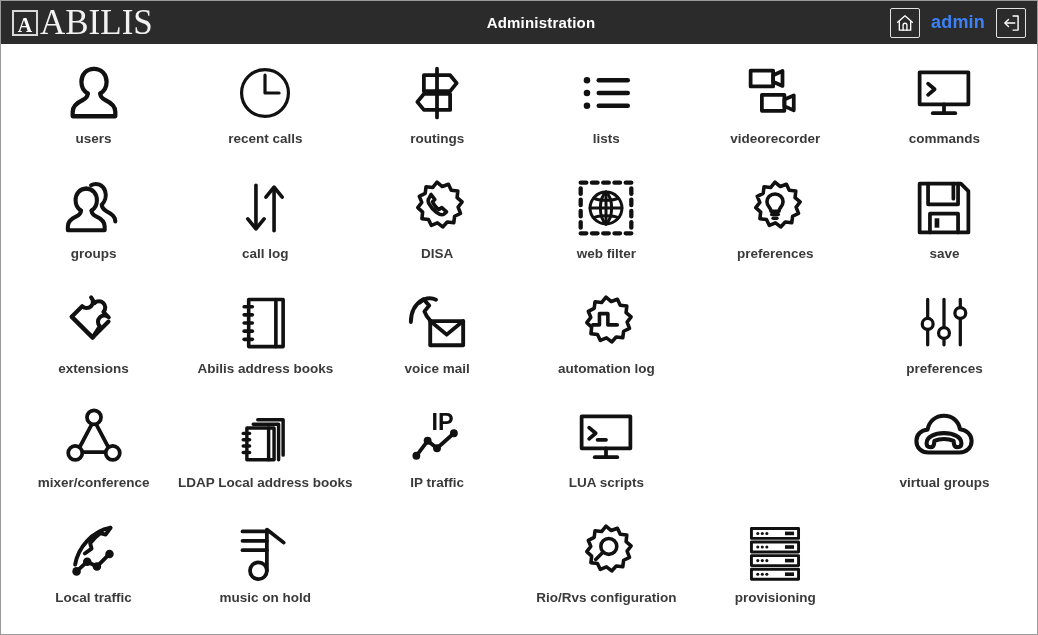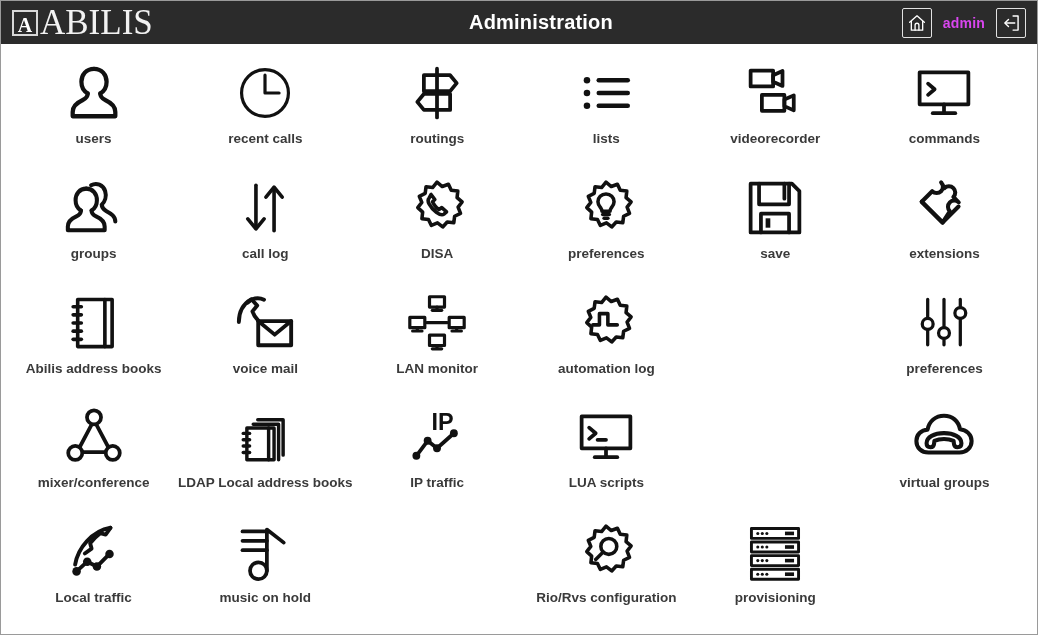--- a/index.html
+++ b/index.html
@@ -45,21 +45,21 @@
     font-family:"Liberation Serif", serif;
     font-size:35px;
     letter-spacing:0px;
     line-height:28px;
     margin-left:2px;
   }
   #header-title{
     position:absolute;left:0;right:0;
     text-align:center;
     color:#ffffff;
-    font-size:20px;
+    font-size:15px;
     font-weight:bold;
     letter-spacing:.2px;
     pointer-events:none;
     padding-left:44px;
   }
   #header-right{
     margin-left:auto;
     margin-right:11px;
     display:flex;align-items:center;
     gap:11px;
@@ -68,22 +68,22 @@
   .hdr-btn{
     width:30px;height:30px;
     border:1px solid #e2e2e2;
     border-radius:2px;
     display:flex;align-items:center;justify-content:center;
     box-sizing:border-box;
     cursor:pointer;
   }
   .hdr-btn svg{display:block;}
   #admin-name{
-    color:#d946ef;
-    font-size:14px;
+    color:#3b82f6;
+    font-size:18px;
     font-weight:bold;
     letter-spacing:.2px;
   }
   
   #grid{
     flex:1 1 auto;
     display:grid;
     grid-template-columns:repeat(6,1fr);
     grid-template-rows:repeat(5,1fr);
     padding:6px 8px 10px 8px;
@@ -252,20 +252,35 @@
     <div class="cell filled">
       <div class="ico">
         <svg width="60" height="60" viewBox="0 0 64 64" fill="none" stroke="#111" stroke-width="3.8" stroke-linejoin="round" stroke-linecap="round">
           <path d="M32 4.5 l5.6 4.6 6.6 -2.4 3 6.4 7 .8 -.8 7 5.4 4.6 -4.3 5.6 2.6 6.6 -6.3 3.1 -.9 7 -7 -.8 -4.8 5.2 -5.6 -4.3 -6.5 2.7 -3.1 -6.3 -7 -.9 .8 -7 -5.2 -4.8 4.3 -5.6 -2.7 -6.5 6.3 -3.1 .9 -7 7 .8 z"></path>
           <path d="M23.5 21.5 c-1.5 1.5 -1.3 3.6 .2 6.4 1.6 3 4.5 6.3 7.6 8.6 3.1 2.3 6.3 3.4 8.1 2 l2.8 -2.4 -5.1 -4.5 -3 1.9 c-1.5 -1 -3.2 -2.6 -4.4 -4.1 -1.2 -1.5 -2.1 -3 -2.5 -4.1 l2.5 -2.4 -4 -5.3 z"></path>
         </svg>
       </div>
       <div class="lbl">DISA</div>
     </div>
 
+    <div class="cell filled">
+      <div class="ico">
+        <svg width="60" height="60" viewBox="0 0 64 64" fill="none" stroke="#111" stroke-linecap="round" stroke-linejoin="round">
+          <rect x="5" y="5" width="54" height="54" stroke-width="4.6" stroke-dasharray="6 6"></rect>
+          <circle cx="32" cy="32" r="17" stroke-width="3.2"></circle>
+          <path d="M15 32 H49" stroke-width="3.2"></path>
+          <path d="M32 15 V49" stroke-width="3.2"></path>
+          <path d="M32 15 C24 22 24 42 32 49" stroke-width="3.2"></path>
+          <path d="M32 15 C40 22 40 42 32 49" stroke-width="3.2"></path>
+          <path d="M19 21.5 C24 24.5 40 24.5 45 21.5" stroke-width="3.2"></path>
+          <path d="M19 42.5 C24 39.5 40 39.5 45 42.5" stroke-width="3.2"></path>
+        </svg>
+      </div>
+      <div class="lbl">web filter</div>
+    </div>
 
     <div class="cell filled">
       <div class="ico">
         <svg width="60" height="60" viewBox="0 0 64 64" fill="none" stroke="#111" stroke-width="3.8" stroke-linejoin="round" stroke-linecap="round">
           <path d="M32 4.5 l5.6 4.6 6.6 -2.4 3 6.4 7 .8 -.8 7 5.4 4.6 -4.3 5.6 2.6 6.6 -6.3 3.1 -.9 7 -7 -.8 -4.8 5.2 -5.6 -4.3 -6.5 2.7 -3.1 -6.3 -7 -.9 .8 -7 -5.2 -4.8 4.3 -5.6 -2.7 -6.5 6.3 -3.1 .9 -7 7 .8 z"></path>
           <path d="M32 17 c-5 0 -8.6 3.7 -8.6 8.2 0 3.3 2 5.3 3.2 7 .8 1.1 1.1 2 1.1 3.3 h8.6 c0 -1.3 .3 -2.2 1.1 -3.3 1.2 -1.7 3.2 -3.7 3.2 -7 0 -4.5 -3.6 -8.2 -8.6 -8.2 z"></path>
           <path d="M28.5 39 h7"></path>
           <path d="M30 43 h4"></path>
         </svg>
       </div>
@@ -315,40 +330,20 @@
         <svg width="62" height="62" viewBox="0 0 64 64" fill="none" stroke="#111" stroke-width="4" stroke-linejoin="round" stroke-linecap="round">
           <path d="M5 31 C5 20 10 12 18 7.5 l6 6.5 -5 6 c1 3 3.6 7 6.3 9.8"></path>
           <path d="M31 8 c-6 -3 -13 -1.5 -17 3"></path>
           <rect x="25" y="30" width="34" height="25"></rect>
           <path d="M25 30 L42 44 L59 30"></path>
         </svg>
       </div>
       <div class="lbl">voice mail</div>
     </div>
 
-    <div class="cell filled">
-      <div class="ico">
-        <svg width="60" height="60" viewBox="0 0 64 64" fill="none" stroke="#111" stroke-width="3.4" stroke-linejoin="round" stroke-linecap="round">
-          <rect x="24" y="4" width="16" height="11"></rect>
-            <path d="M32 15 v3"></path>
-            <path d="M27 18.5 h10"></path>
-          <rect x="3" y="26" width="16" height="11"></rect>
-            <path d="M11 37 v3"></path>
-            <path d="M6 40.5 h10"></path>
-          <rect x="45" y="26" width="16" height="11"></rect>
-            <path d="M53 37 v3"></path>
-            <path d="M48 40.5 h10"></path>
-          <rect x="24" y="45" width="16" height="11"></rect>
-            <path d="M32 56 v3"></path>
-            <path d="M27 59.5 h10"></path>
-          <path d="M21 31.5 H43"></path>
-        </svg>
-      </div>
-      <div class="lbl">LAN monitor</div>
-    </div>
 
     <div class="cell filled">
       <div class="ico">
         <svg width="60" height="60" viewBox="0 0 64 64" fill="none" stroke="#111" stroke-width="3.8" stroke-linejoin="round" stroke-linecap="round">
           <path d="M32 4.5 l5.6 4.6 6.6 -2.4 3 6.4 7 .8 -.8 7 5.4 4.6 -4.3 5.6 2.6 6.6 -6.3 3.1 -.9 7 -7 -.8 -4.8 5.2 -5.6 -4.3 -6.5 2.7 -3.1 -6.3 -7 -.9 .8 -7 -5.2 -4.8 4.3 -5.6 -2.7 -6.5 6.3 -3.1 .9 -7 7 .8 z"></path>
           <path d="M18 34 H25 V22 H34 V34 H44"></path>
         </svg>
       </div>
       <div class="lbl">automation log</div>
     </div>

